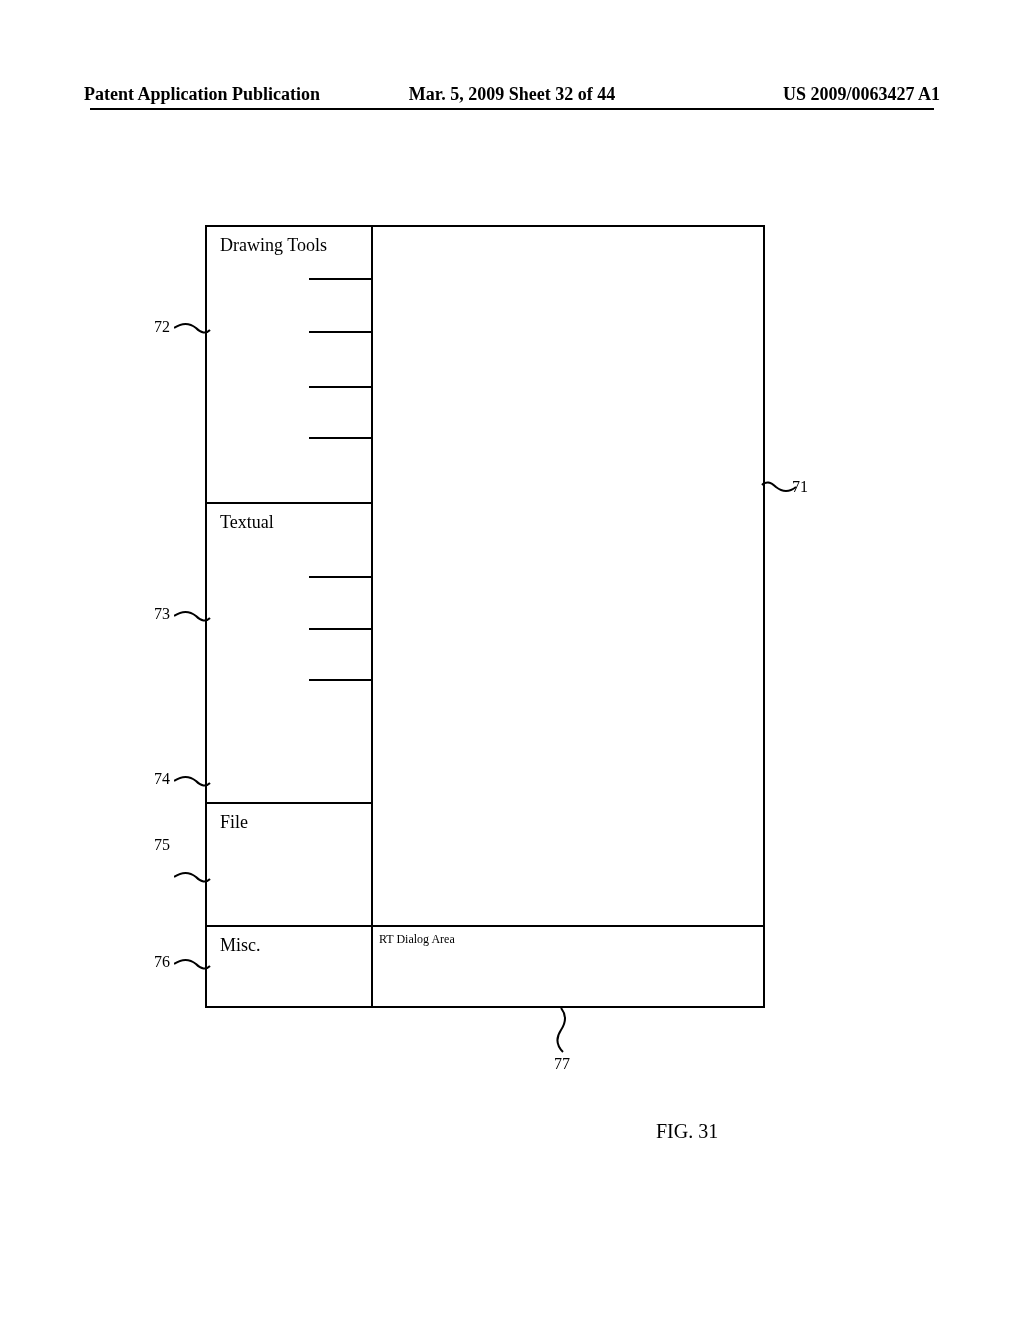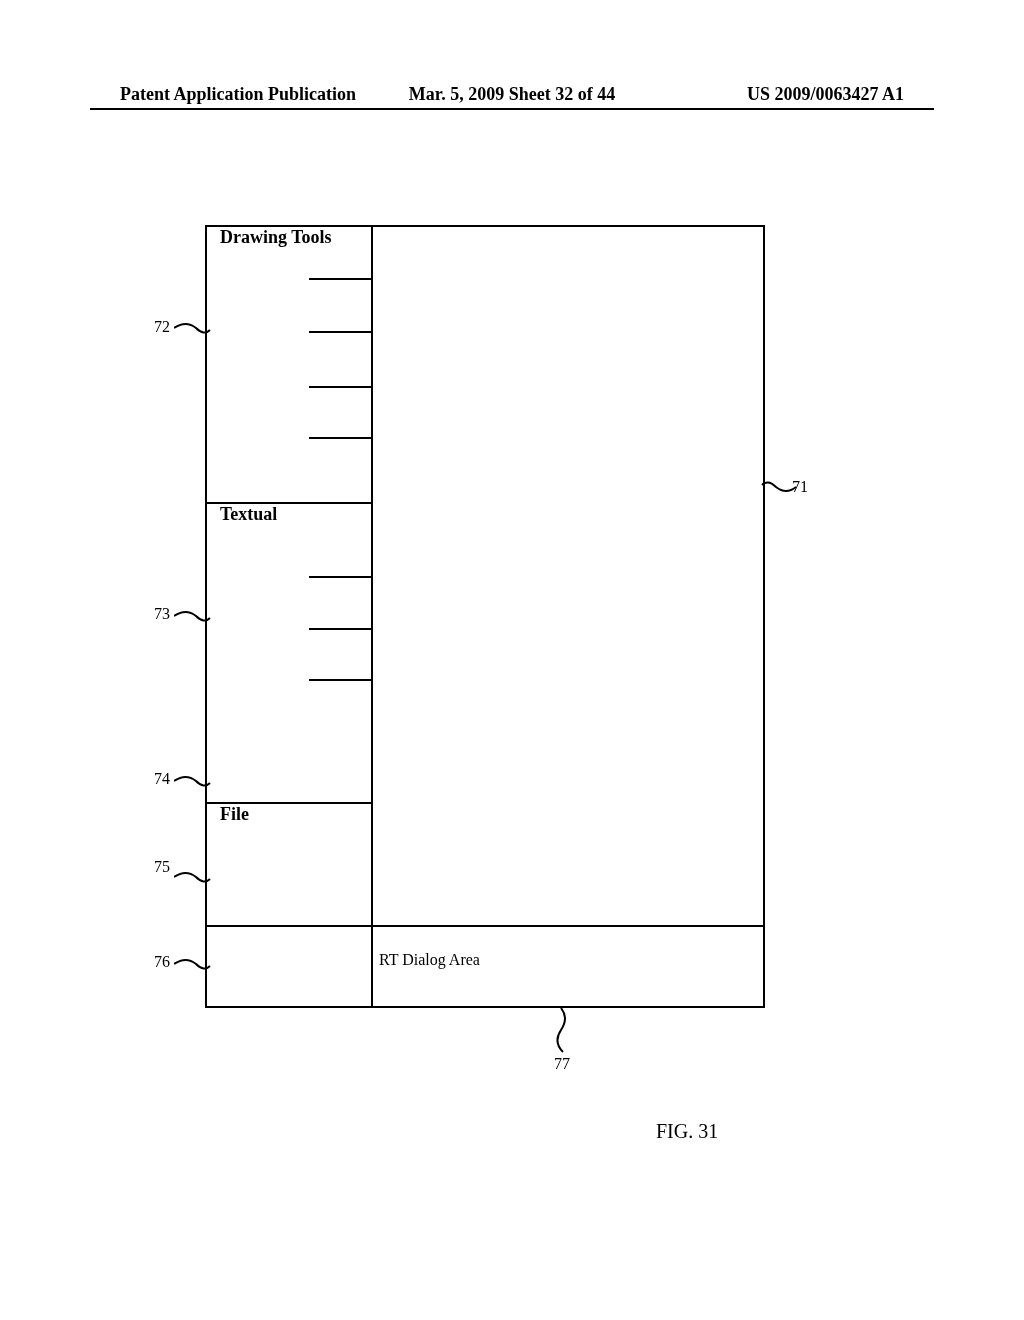--- a/index.html
+++ b/index.html
@@ -12,21 +12,21 @@
       height: 1320px;
       background: white;
       font-family: "Times New Roman", Times, serif;
       position: relative;
     }
     .header {
       position: absolute;
       top: 84px;
       left: 0;
       width: 100%;
-      padding: 0 120px;
+      padding: 0 84px;
       display: flex;
       justify-content: space-between;
       font-size: 18px;
       font-weight: bold;
     }
     .header-left {
       flex: 1;
       text-align: left;
     }
     .header-center {
@@ -70,22 +70,21 @@
     }
     .section {
       border-bottom: 2.5px solid black;
       position: relative;
     }
     .section-last {
       border-bottom: none;
     }
     .section-title {
       font-size: 18px;
-      padding: 0 0 0 13px;
-      font-weight: bold;
+      padding: 8px 0 0 13px;
     }
     .section-drawing {
       height: 277px;
     }
     .section-textual {
       height: 300px;
     }
     .section-file {
       height: 123px;
     }
@@ -104,31 +103,31 @@
     }
     .dialog-area {
       position: absolute;
       right: 0;
       bottom: 0;
       width: 394px;
       height: 81px;
       border-top: 2.5px solid black;
     }
     .dialog-title {
-      font-size: 16px;
-      padding: 24px 0 0 10px;
+      font-size: 12px;
+      padding: 5px 0 0 10px;
     }
     .ref-label {
       position: absolute;
       font-size: 16px;
     }
     .ref-72 { top: 318px; left: 154px; }
     .ref-73 { top: 605px; left: 154px; }
     .ref-74 { top: 770px; left: 154px; font-family: Liberation Serif, serif; }
-    .ref-75 { top: 858px; left: 154px; }
+    .ref-75 { top: 836px; left: 154px; }
     .ref-76 { top: 953px; left: 154px; }
     .ref-71 { top: 478px; left: 792px; }
     .ref-77 { top: 1055px; left: 554px; }
     .figure-label {
       position: absolute;
       top: 1120px;
       left: 656px;
       font-size: 20px;
     }
     .leader {
@@ -165,20 +164,23 @@
         <div class="tool-line" style="top:72px"></div>
         <div class="tool-line" style="top:124px"></div>
         <div class="tool-line" style="top:175px"></div>
       </div>
 
       <div class="section section-file">
         <div class="section-title">File</div>
       </div>
 
 
+      <div class="section section-misc section-last">
+        <div class="section-title">Misc.</div>
+      </div>
 
     </div>
 
     <div class="dialog-area">
       <div class="dialog-title">RT Dialog Area</div>
     </div>
   </div>
 </div>
 
 <div class="ref-label ref-72">72</div>

